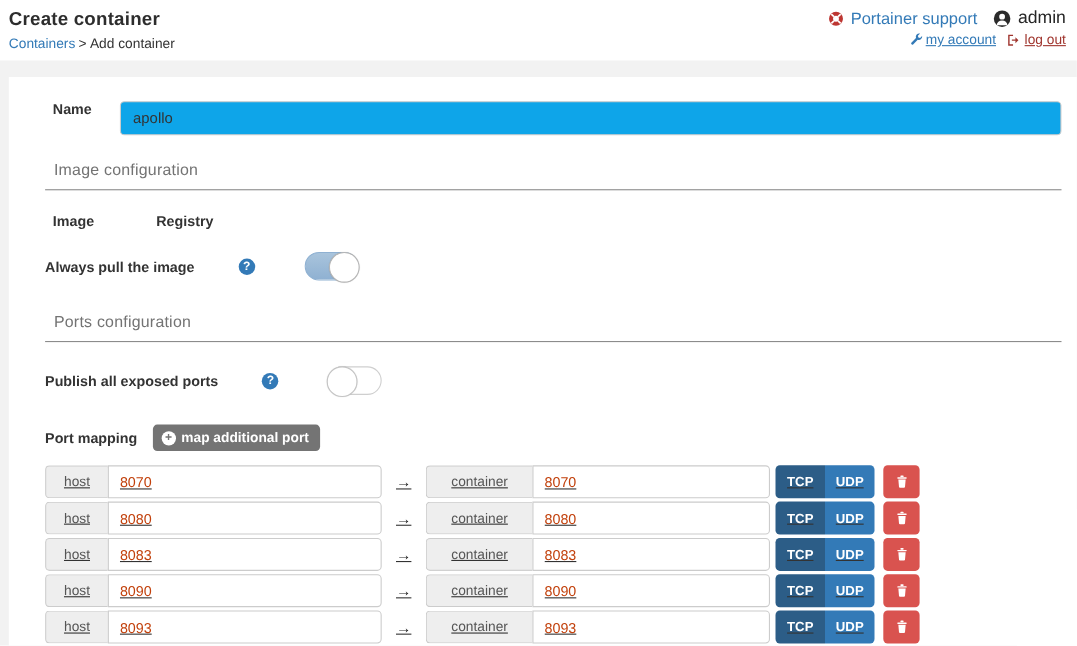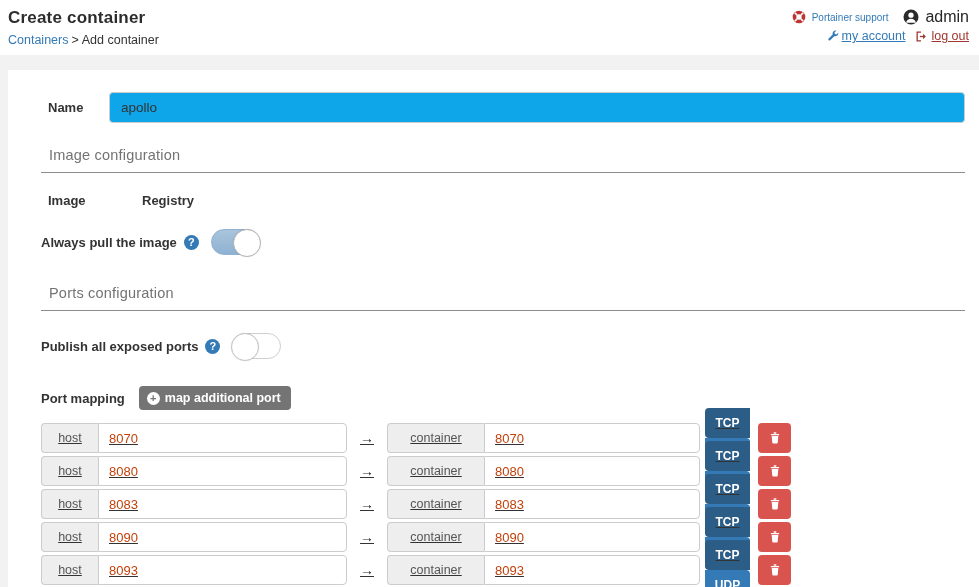--- a/index.html
+++ b/index.html
@@ -17,32 +17,32 @@
   }
   .page-title {
     font-size: 17px; font-weight: 700; color: #2d2d2d; margin: 0 0 5px 0; letter-spacing: .2px;
   }
   .breadcrumb { font-size: 12.5px; color: #333; }
   .breadcrumb a { color: #337ab7; text-decoration: none; }
   .breadcrumb .sep { margin: 0 3px; }
 
   .header-right { text-align: right; white-space: nowrap; }
   .hr-row1 { display: flex; align-items: center; justify-content: flex-end; gap: 14px; }
-  .support-link { display:inline-flex; align-items:center; gap:5px; color:#337ab7; font-size:10px; font-weight:500; text-decoration:none; }
+  .support-link { display:inline-flex; align-items:center; gap:5px; color:#337ab7; font-size:15px; font-weight:500; text-decoration:none; }
   .user-chip { display:inline-flex; align-items:center; gap:5px; color:#262626; font-size:16px; font-weight:500; }
   .hr-row2 { margin-top: 3px; display:flex; align-items:center; justify-content:flex-end; gap:10px; font-size:12.5px; }
   .my-account { color:#337ab7; display:inline-flex; align-items:center; gap:3px; }
   .log-out { color:#a0362f; text-decoration:underline; display:inline-flex; align-items:center; gap:3px; }
   .icon-svg { display:inline-block; vertical-align:middle; }
 
   
   .content { background:#f2f2f2; padding: 15px 0 0 8px; height: 532px; }
   .card { background:#fff; height: 100%; padding: 22px 14px 30px 33px; }
 
-  .form-row { display:flex; align-items:center; }
+  .form-row { display:flex; }
   .lbl { font-size:13px; font-weight:700; color:#333; }
   .lbl-name  { width: 68px; padding-left: 7px; }
   .lbl-image { width: 68px; padding-left: 7px; }
 
   input.text-input {
     height: 31px; border:1px solid #ccc; border-radius:4px;
     padding: 0 11px; font-size:13.5px; color:#333; outline:none; width:100%;
     font-family: "Liberation Sans", sans-serif; background:#0ea5e9;
   }
   .grow { flex:1; }
@@ -56,21 +56,21 @@
   .image-row { margin-top: 20px; }
   .image-input-wrap { width: 372px; }
   .lbl-registry { margin-left: 33px; width: 77px; }
   .select-box {
     flex:1; height:31px; border:1px solid #ccc; border-radius:4px; background:#fff;
     display:flex; align-items:center; justify-content:space-between;
     padding: 0 11px; font-size:13.5px; color:#555; cursor:default;
   }
   .caret { font-size:9px; color:#333; }
 
-  .toggle-row { margin-top: 21px; display:flex; align-items:center; }
+  .toggle-row { margin-top: 21px; display:flex; align-items:center;gap:33px; }
   .toggle-row .lbl { margin-right: 7px; }
   .q-icon {
     width:15px; height:15px; border-radius:50%; background:#337ab7; color:#fff;
     font-size:11px; font-weight:700; display:inline-flex; align-items:center; justify-content:center;
     margin-right: 12px;
   }
   .switch { position:relative; width:49px; height:26px; border-radius:13px; }
   .switch .knob {
     position:absolute; top:-1px; width:28px; height:28px; border-radius:50%;
     background:#fff; border:1px solid #b5b5b5; box-shadow: 0 0 1px rgba(0,0,0,.15);
@@ -106,21 +106,21 @@
     font-size:12.5px; color:#555;
   }
   .addon-host { width:57px; }
   .addon-container { width:97px; }
   .igroup input {
     flex:1; border:1px solid #ccc; border-radius:0 4px 4px 0; padding:0 10px;
     font-size:13px; color:#c2410c; outline:none; min-width:0; background:#fff;
     font-family:"Liberation Sans", sans-serif;
   }
   .arrow-cell { width:40px; text-align:center; font-size:14px; font-weight:700; color:#222; }
-  .proto-group { display:flex; margin-left:5px;flex-direction:column; }
+  .proto-group { display:flex; margin-left:5px; }
   .btn-proto {
     width:45px; height:30px; border:none; color:#fff; font-size:12px; font-weight:700;
     cursor:pointer; font-family:"Liberation Sans", sans-serif;
   }
   .btn-tcp { background:#2c5d87; border-radius:4px 0 0 4px; }
   .btn-udp { background:#337ab7; border-radius:0 4px 4px 0; }
   .btn-trash {
     margin-left:8px; width:33px; height:30px; background:#d9534f; border:none; border-radius:4px;
     display:flex; align-items:center; justify-content:center; cursor:pointer;
   }

